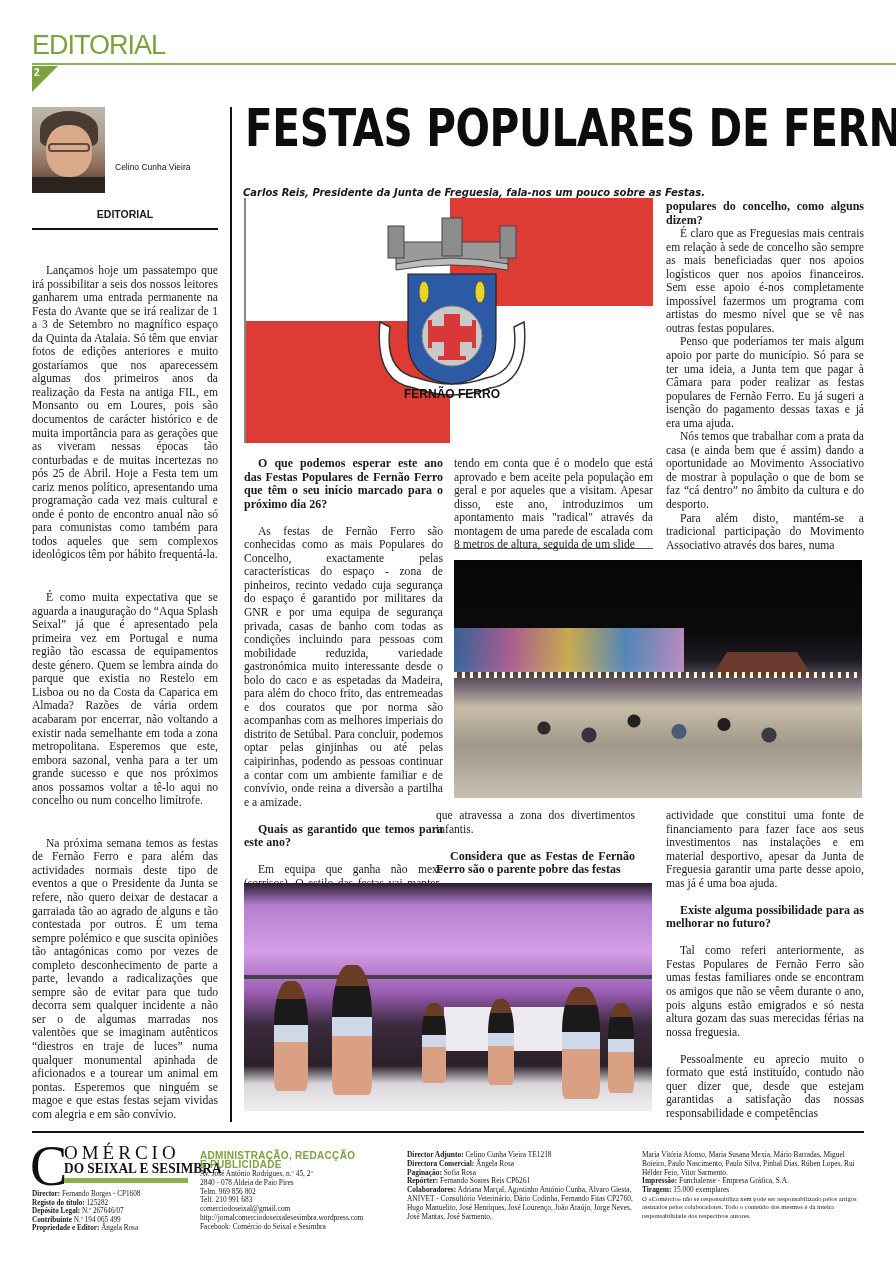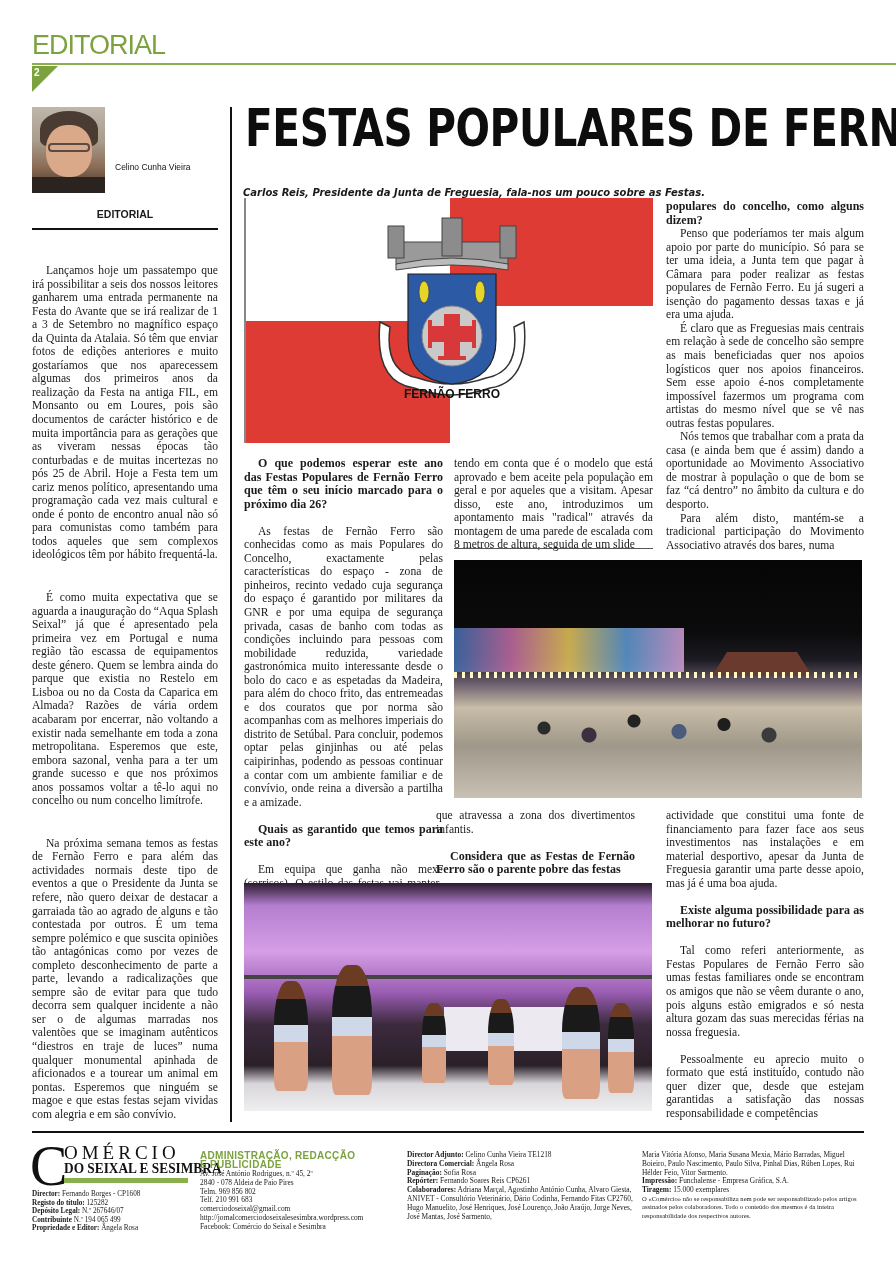--- a/index.html
+++ b/index.html
@@ -163,22 +163,22 @@
   <div class="dancer" style="left:30px; top:98px;"></div>
   <div class="dancer" style="left:88px; top:82px; width:40px; height:130px;"></div>
   <div class="dancer" style="left:178px; top:120px; width:24px; height:80px;"></div>
   <div class="dancer" style="left:244px; top:116px; width:26px; height:86px;"></div>
   <div class="dancer" style="left:318px; top:104px; width:38px; height:112px;"></div>
   <div class="dancer" style="left:364px; top:120px; width:26px; height:90px;"></div>
 </div>
 
 <div class="art col4a">
   <p class="q" style="text-indent:0">populares do concelho, como alguns dizem?</p>
+  <p>É claro que as Freguesias mais centrais em relação à sede de concelho são sempre as mais beneficiadas quer nos apoios logísticos quer nos apoios financeiros. Sem esse apoio é-nos completamente impossível fazermos um programa com artistas do mesmo nível que se vê nas outras festas populares.</p>
   <p>Penso que poderíamos ter mais algum apoio por parte do município. Só para se ter uma ideia, a Junta tem que pagar à Câmara para poder realizar as festas populares de Fernão Ferro. Eu já sugeri a isenção do pagamento dessas taxas e já era uma ajuda.</p>
-  <p>É claro que as Freguesias mais centrais em relação à sede de concelho são sempre as mais beneficiadas quer nos apoios logísticos quer nos apoios financeiros. Sem esse apoio é-nos completamente impossível fazermos um programa com artistas do mesmo nível que se vê nas outras festas populares.</p>
   <p>Nós temos que trabalhar com a prata da casa (e ainda bem que é assim) dando a oportunidade ao Movimento Associativo de mostrar à população o que de bom se faz “cá dentro” no âmbito da cultura e do desporto.</p>
   <p>Para além disto, mantém-se a tradicional participação do Movimento Associativo através dos bares, numa</p>
 </div>
 
 <div class="art col4b">
   <p style="text-indent:0">actividade que constitui uma fonte de financiamento para fazer face aos seus investimentos nas instalações e em material desportivo, apesar da Junta de Freguesia garantir uma parte desse apoio, mas já é uma boa ajuda.</p>
   <div class="gap"></div>
   <p class="q">Existe alguma possibilidade para as melhorar no futuro?</p>
   <div class="gap"></div>
   <p>Tal como referi anteriormente, as Festas Populares de Fernão Ferro são umas festas familiares onde se encontram os amigos que não se vêem durante o ano, pois alguns estão emigrados e só nesta altura gozam das suas merecidas férias na nossa freguesia.</p>

